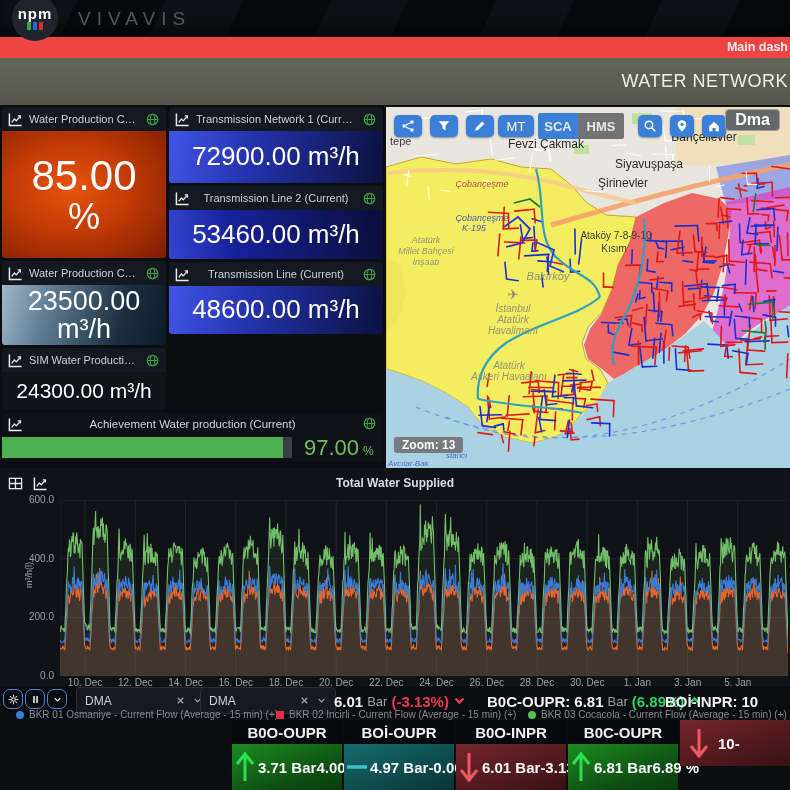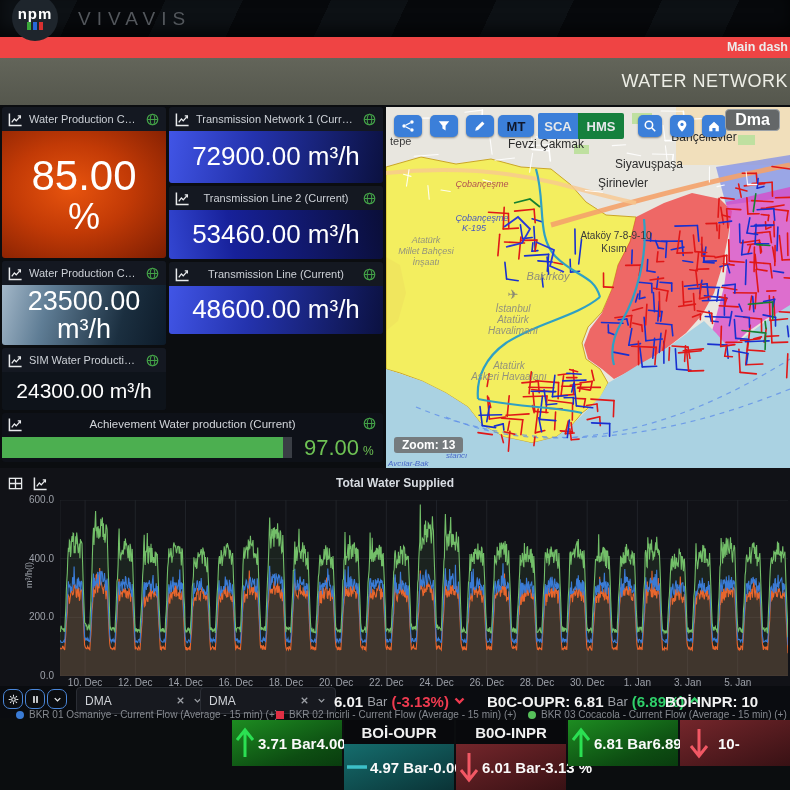--- a/index.html
+++ b/index.html
@@ -47,25 +47,25 @@
   .ach-fill{height:100%;background:#4caf50;}
   .ach-val{position:absolute;left:302px;top:22px;font-size:22px;color:#6ec254;}
   .ach-unit{font-size:12px;margin-left:4px;color:#6ec254;}
   
   .map{position:absolute;left:386px;top:107px;width:404px;height:361px;background:#e8e6df;overflow:hidden;}
   .map svg text{font-family:"Liberation Sans",sans-serif;}
   .map-toolbar{position:absolute;top:8px;left:0;width:100%;height:26px;z-index:4;}
   .mbtn{position:absolute;height:22px;background:#3b7fd9;border-radius:5px;display:flex;
     align-items:center;justify-content:center;color:#fff;box-shadow:0 1px 2px rgba(0,0,0,.4);}
   .mbtn .ic{width:14px;height:14px;color:#fff;}
-  .mbtn-txt{font-size:13px;font-weight:700;color:#0f172a;}
+  .mbtn-txt{font-size:13px;font-weight:400;color:#fef9c3;}
   .toggle{position:absolute;left:152px;top:-2px;height:26px;display:flex;border-radius:2px;overflow:hidden;}
   .tg-sca{background:#3b7fd9;width:40px;display:flex;align-items:center;justify-content:center;
     font-size:13px;font-weight:700;}
-  .tg-hms{background:#15803d;width:46px;display:flex;align-items:center;justify-content:center;
+  .tg-hms{background:#737373;width:46px;display:flex;align-items:center;justify-content:center;
     font-size:13px;font-weight:700;}
   .dma-box{position:absolute;right:10px;top:2px;background:rgba(88,92,97,.92);border:1px solid #9aa0a6;
     border-radius:4px;padding:1px 9px;font-size:16px;font-weight:700;color:#fff;z-index:5;}
   .zoom-box{position:absolute;left:8px;top:330px;background:rgba(108,108,108,.85);border-radius:3px;
     padding:1px 8px;font-size:12px;font-weight:700;color:#fff;z-index:4;}
   
   .chartpanel{position:absolute;left:0;top:468px;width:790px;height:250px;background:#111217;}
   .cp-icons{position:absolute;left:8px;top:8px;display:flex;gap:10px;color:#c6cbd2;}
   .cp-title{position:absolute;left:0;right:0;top:8px;text-align:center;font-size:12px;font-weight:700;color:#d8dce2;}
   #plot{position:absolute;left:60px;top:32px;}
@@ -917,20 +917,21 @@
       <span class="lg-text">BKR 02 İncirli - Current Flow (Average - 15 min) (+)</span>
     </div>
     <div class="lg-item" style="left:528px">
       <span class="lg-marker circle" style="background: rgb(86, 193, 90);"></span>
       <span class="lg-text">BKR 03 Cocacola - Current Flow (Average - 15 min) (+)</span>
     </div>
   </div>
 
   <div class="cardsrow">
     <div class="card theme-green" style="left:232px">
+      <div class="card-head">B0O-OUPR</div>
       <div class="card-body">
           <span class="card-trend">
             <svg width="26" height="34" viewBox="0 0 26 34">
               <path d="M13 31V6M5 14L13 4l8 10" fill="none" stroke="#2be052" stroke-width="3"></path>
             </svg>
           </span>
         <span class="card-vals">
             <span>3.71 Bar</span>
             <span>4.00 %</span>
           </span>
@@ -958,20 +959,21 @@
               <path d="M13 3v25M5 20l8 10 8-10" fill="none" stroke="#f15864" stroke-width="3"></path>
             </svg>
           </span>
         <span class="card-vals">
             <span>6.01 Bar</span>
             <span>-3.13 %</span>
           </span>
         </div>
     </div>
     <div class="card theme-green" style="left:568px">
+      <div class="card-head">B0C-OUPR</div>
       <div class="card-body">
           <span class="card-trend">
             <svg width="26" height="34" viewBox="0 0 26 34">
               <path d="M13 31V6M5 14L13 4l8 10" fill="none" stroke="#2be052" stroke-width="3"></path>
             </svg>
           </span>
         <span class="card-vals">
             <span>6.81 Bar</span>
             <span>6.89 %</span>
           </span>

